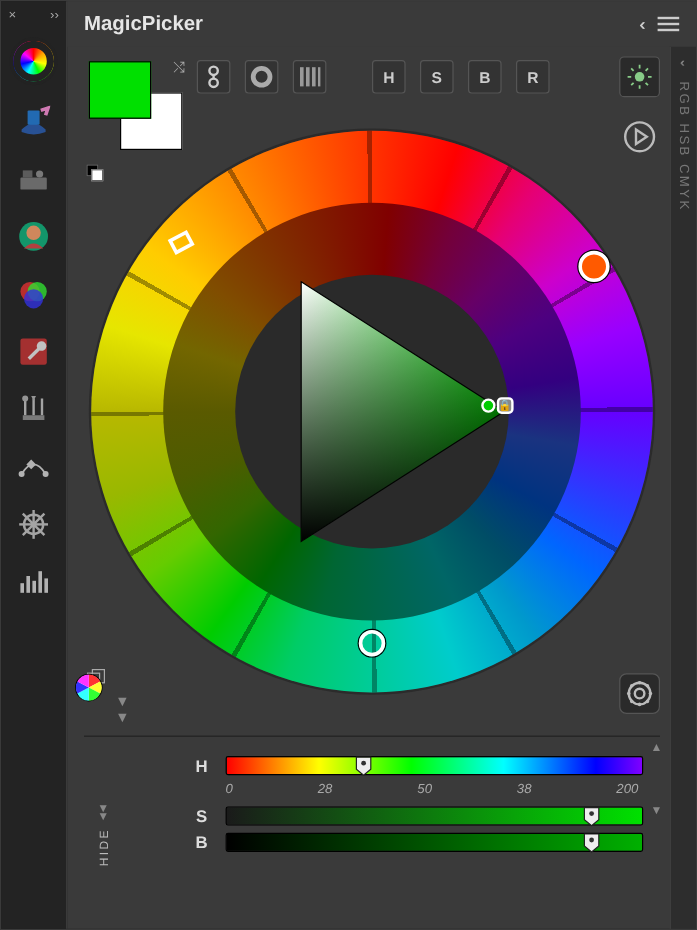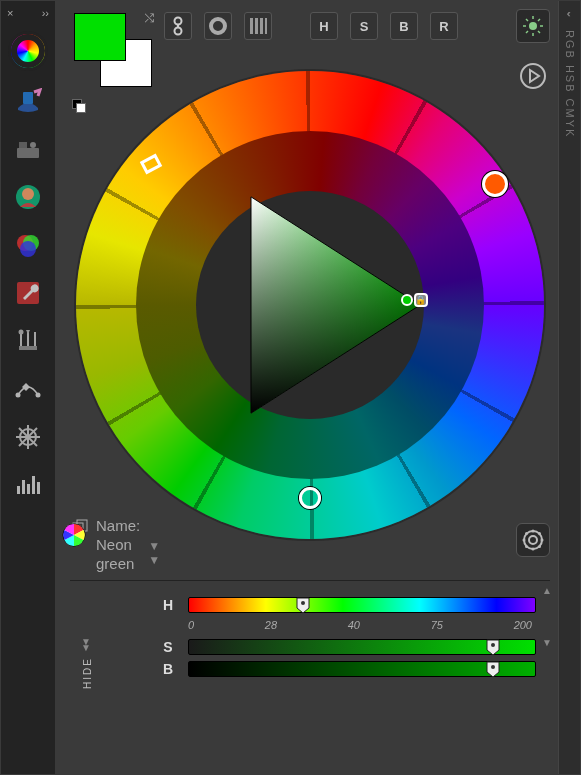--- a/index.html
+++ b/index.html
@@ -154,20 +154,31 @@
             <rect x="7" y="6" width="3" height="14"></rect>
             <rect x="12" y="10" width="3" height="10"></rect>
             <rect x="17" y="2" width="3" height="18"></rect>
             <rect x="22" y="8" width="3" height="12"></rect>
           </g>
         </svg>
       </div>
   </div>
 
   <div class="main">
+    <div class="titlebar">
+      <span class="title">MagicPicker</span>
+      <div class="right">
+        <span class="chev">‹‹</span>
+        <div class="menu">
+            <span></span>
+            <span></span>
+            <span></span>
+          </div>
+      </div>
+    </div>
 
     <div class="panel-body">
       <div class="canvas-col">
 
         <div class="toprow">
           <div class="swatches">
             <div class="swatch-fg" style="background: rgb(0, 224, 0);"></div>
             <div class="swatch-bg" style="background: rgb(255, 255, 255);"></div>
             <span class="swap-ic">⤭</span>
             <div class="mini">
@@ -269,25 +280,20 @@
               <div class="l">🔒</div>
             </div>
         </div>
 
         <div class="below-wheel">
           <div class="name-block">
             <span class="ic"><svg width="16" height="16">
                   <rect x="1" y="4" width="10" height="11" stroke="#aaa" fill="none"></rect>
                   <rect x="5" y="1" width="10" height="11" stroke="#aaa" fill="none"></rect>
                 </svg></span>
-            <div class="lbls">
-              <span>Name:</span>
-              <span>Neon</span>
-              <span>green</span>
-            </div>
           </div>
           <span class="chev-dn">▼<br>▼</span>
           <div class="flex1"></div>
           <div class="ring-btn">
               <svg width="24" height="24">
                 <circle cx="12" cy="12" r="9" stroke="#bbb" stroke-width="2" fill="none"></circle>
                 <circle cx="12" cy="12" r="4" stroke="#bbb" stroke-width="2" fill="none"></circle>
                 <g fill="#bbb">
                   <circle cx="12" cy="3" r="1.5"></circle>
                   <circle cx="12" cy="21" r="1.5"></circle>
@@ -316,22 +322,22 @@
                   <svg width="16" height="18">
                     <path d="M2 2 h12 v10 l-6 5 l-6 -5 z" fill="#eee" stroke="#222"></path>
                     <circle cx="8" cy="7" r="2" fill="#333"></circle>
                   </svg>
                 </div>
             </div>
           </div>
           <div class="scale">
             <span>0</span>
               <span>28</span>
-              <span>40</span>
-              <span>75</span>
+              <span>50</span>
+              <span>38</span>
               <span>200</span>
           </div>
           <div class="srow">
             <div class="left-pad"></div>
             <span class="lab">S</span>
             <div class="track s">
               <div class="thumb" style="left:88%">
                   <svg width="16" height="18">
                     <path d="M2 2 h12 v10 l-6 5 l-6 -5 z" fill="#eee" stroke="#222"></path>
                     <circle cx="8" cy="7" r="2" fill="#333"></circle>

